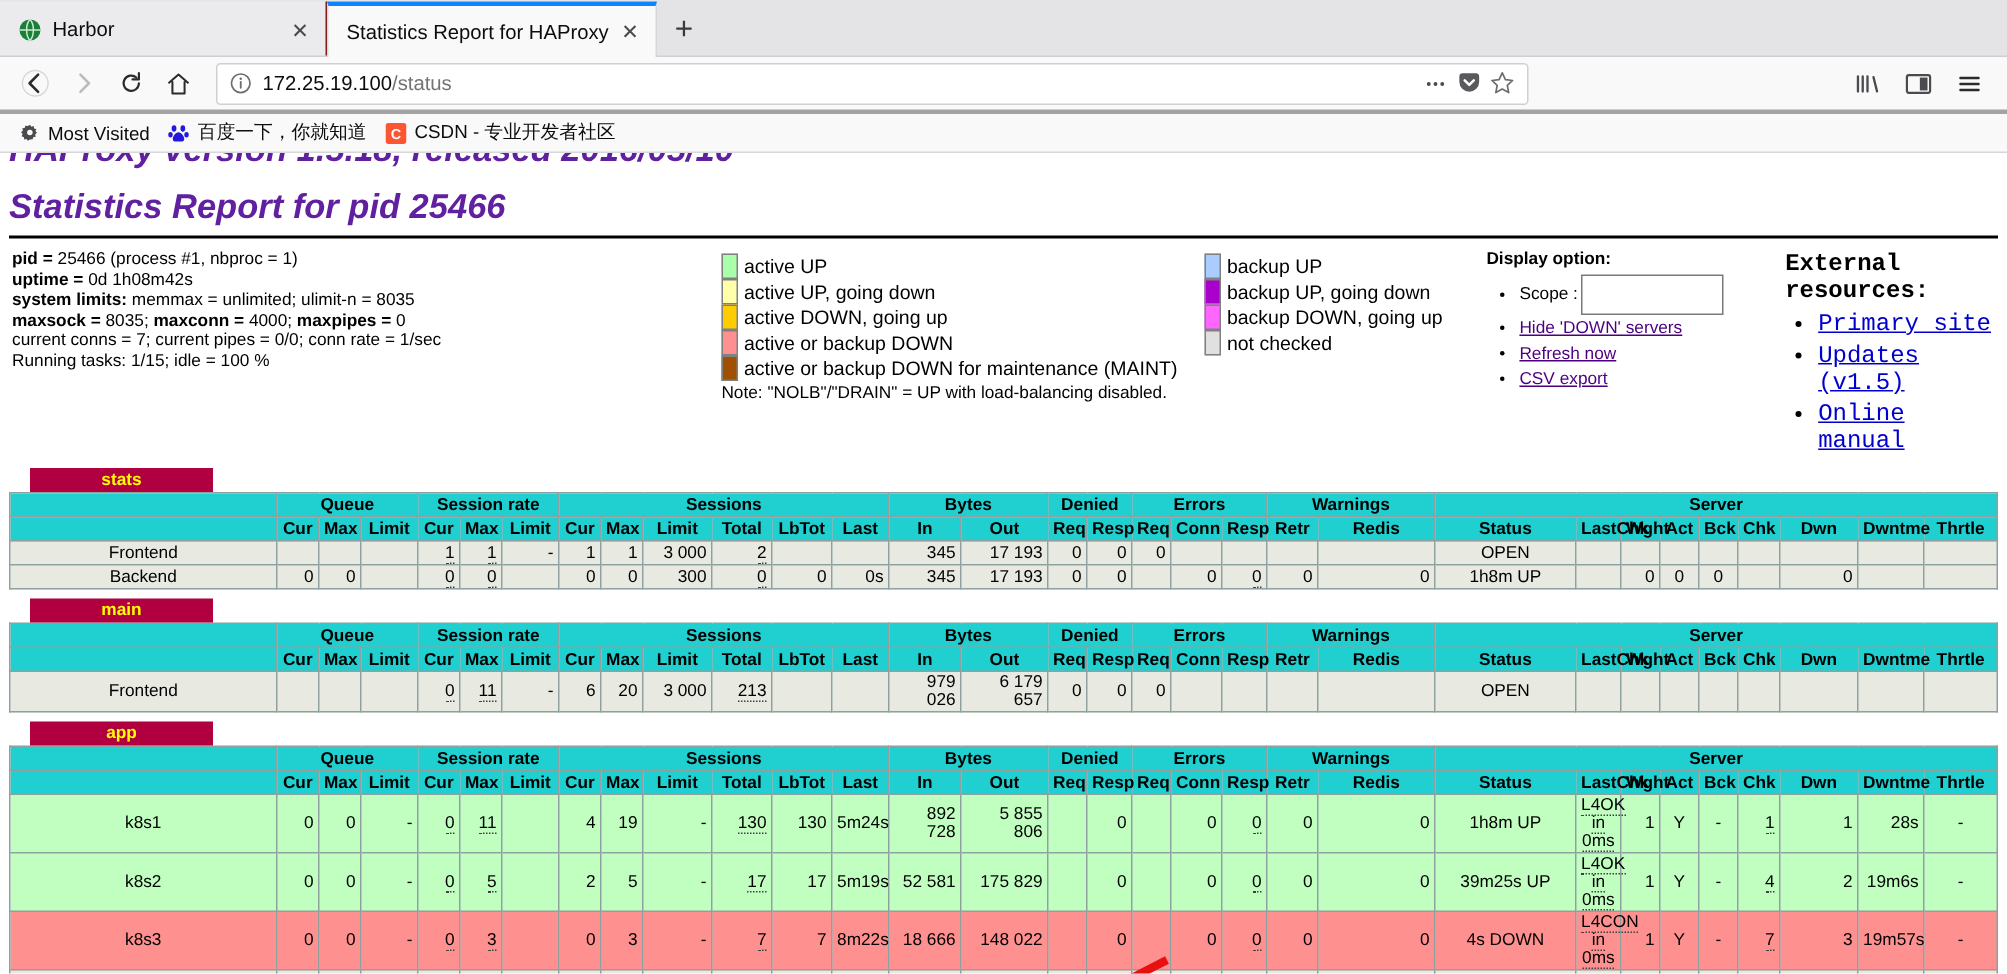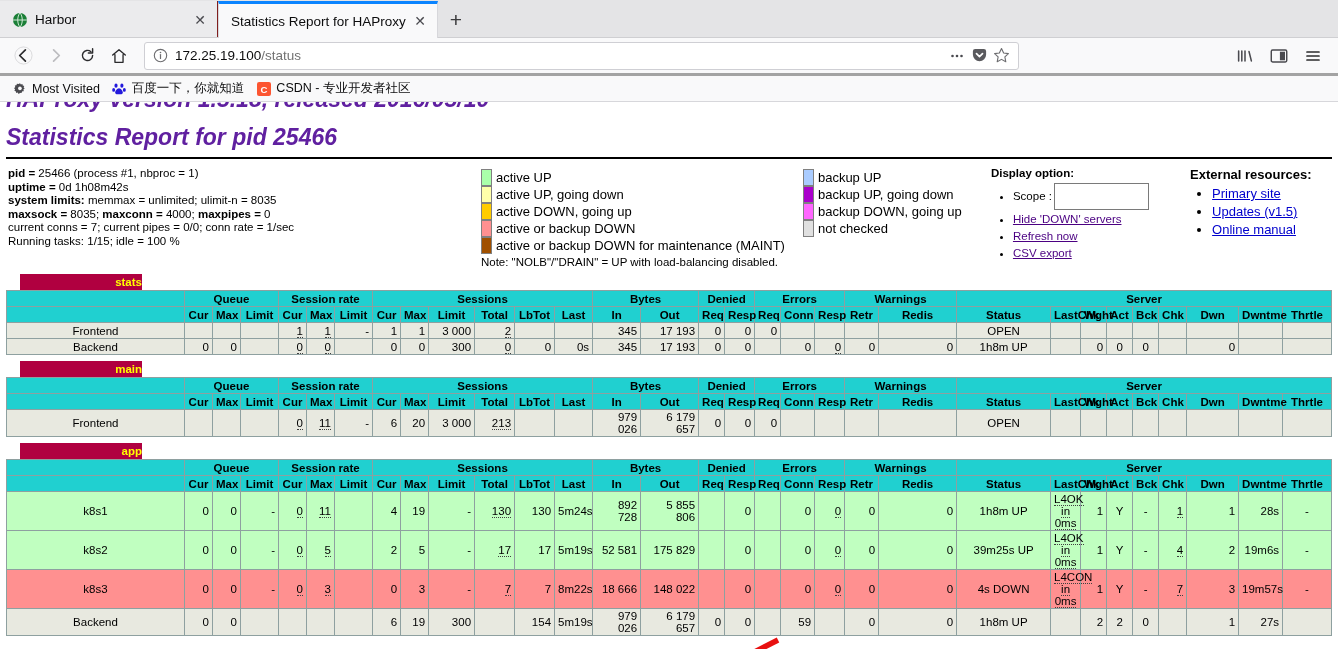--- a/index.html
+++ b/index.html
@@ -72,29 +72,29 @@
   .dispopt{width:200px;font-size:11.5px;}
   .dispopt .hd{font-weight:bold;margin-bottom:4px;}
   .dispopt ul{margin:0;padding-left:22px;}
   .dispopt li{margin:2px 0;line-height:15px;}
   .scopebox{display:inline-block;vertical-align:middle;}
   .scopebox input{width:95px;height:27px;border:1px solid #7a7a7a;background:#fff;
                   vertical-align:middle;margin-left:2px;box-sizing:border-box;}
   a.hlink{color:#4b0082;text-decoration:underline;}
   a.blink{color:#0000cc;text-decoration:underline;}
 
-  .extres{width:150px;font-size:13px;}
+  .extres{width:150px;font-size:16px;font-family:Liberation Mono, monospace;}
   .extres .hd{font-weight:bold;margin-bottom:4px;}
   .extres ul{margin:0;padding-left:22px;}
   .extres li{margin:3px 0;}
 
   
   .proxyblock{margin-top:6px;}
   .pxname{display:inline-block;background:#b00040;color:#ffff00;font-weight:bold;font-size:11.5px;
-          padding:2px 0;text-align:right;width:122px;margin-left:14px;}
+          padding:2px 0;text-align:center;width:122px;margin-left:14px;}
   table.tbl{border-collapse:collapse;width:100%;font-size:11.5px;table-layout:fixed;}
   table.tbl td,table.tbl th{border:1px solid #8ea0a0;padding:1px 3px;height:16px;box-sizing:border-box;}
   table.tbl th{background:#20d0d0;font-weight:bold;text-align:center;color:#000;}
   .corner{background:#20d0d0;border-left:1px solid #8ea0a0 !important;}
   td.name{text-align:center;}
   td.num{text-align:right;}
   td.ctr{text-align:center;}
   tr.row-fe td,tr.row-be td{background:#e8e9e0;}
   tr.row-up td{background:#c0ffc0;}
   tr.row-down td{background:#ff9090;}

